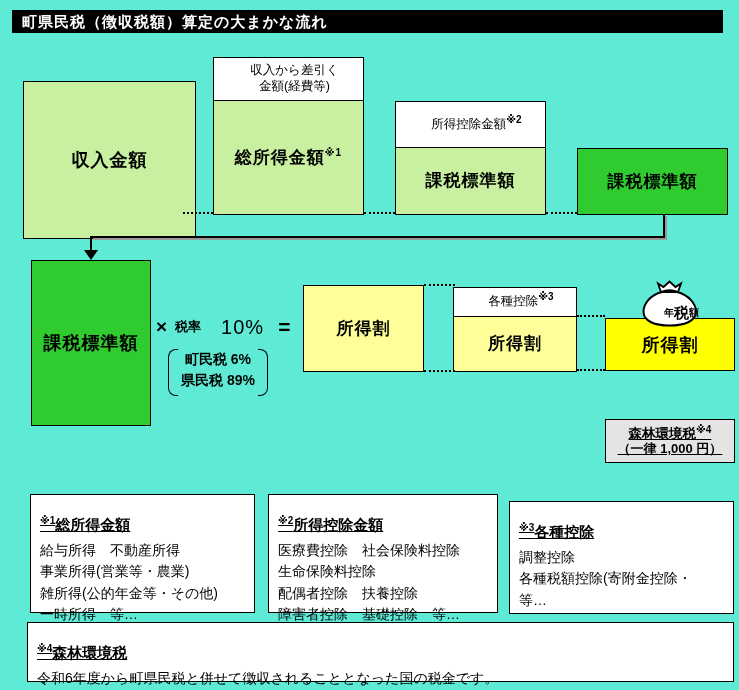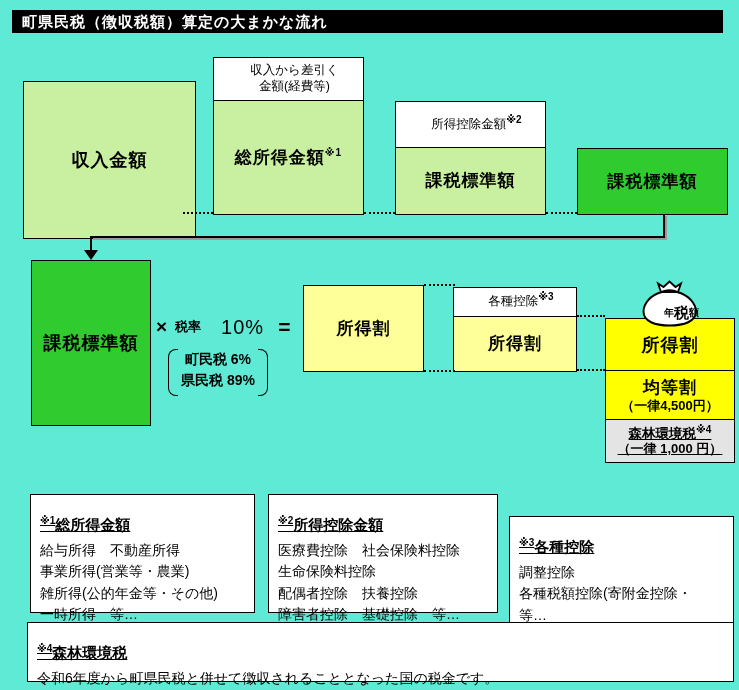--- a/index.html
+++ b/index.html
@@ -89,21 +89,21 @@
     font-size:10px; font-weight:bold; line-height:1;
   }
   .bag-text b { font-size:15px; vertical-align:-2px; }
   
   .note {
     position:absolute; border:1.5px solid #000; box-sizing:border-box;
     padding:7px 9px 4px 9px; background:#fff;
   }
   .note-1 { left:30px;  top:494px; width:225px; height:119px; }
   .note-2 { left:268px; top:494px; width:230px; height:119px; }
-  .note-3 { left:509px; top:516px; width:225px; height:113px; }
+  .note-3 { left:509px; top:501px; width:225px; height:113px; }
   .note-4 { left:27px;  top:622px; width:707px; height:60px; }
   .note-header { font-weight:bold; font-size:15px; text-decoration:underline; margin-bottom:5px; white-space:nowrap;margin-top:14px; }
   .note-header sup.marker { text-decoration:underline; }
   .note-line { font-size:14px; line-height:1.52; white-space:nowrap; }
 </style>
 </head>
 <body>
 
 <div class="canvas">
 
@@ -169,24 +169,20 @@
   </div>
 
   <div class="dot dot-d"></div>
   <div class="dot dot-e"></div>
   <div class="dot dot-f"></div>
   <div class="dot dot-g"></div>
 
   <div class="box by big box-levy3">
     <span>所得割</span>
   </div>
-  <div class="box by box-percap">
-    <span class="big2">均等割</span>
-    <span class="sub-amount">（一律4,500円）</span>
-  </div>
   <div class="box gy box-forest">
     <span class="forest-label"><span>森林環境税</span><sup class="marker">※4</sup></span>
     <span class="sub-amount">（一律 1,000 円）</span>
   </div>
 
   <div class="bag">
     <svg width="58" height="47" viewBox="0 0 58 47">
       <path d="M21,12 L36,12 C48,15 55,24 55,31.5 C55,41.5 43,45.5 28.5,45.5 C14,45.5 2.5,41.5 2.5,31.5 C2.5,24 9,15 21,12 Z" fill="#ffffff" stroke="#000000" stroke-width="2"></path>
       <path d="M20,12 L17,3.5 L22.5,7 L28.5,1.5 L34.5,7 L40,3.5 L37,12 C31.5,9.5 25.5,9.5 20,12 Z" fill="#ffffff" stroke="#000000" stroke-width="1.8"></path>
     </svg>

